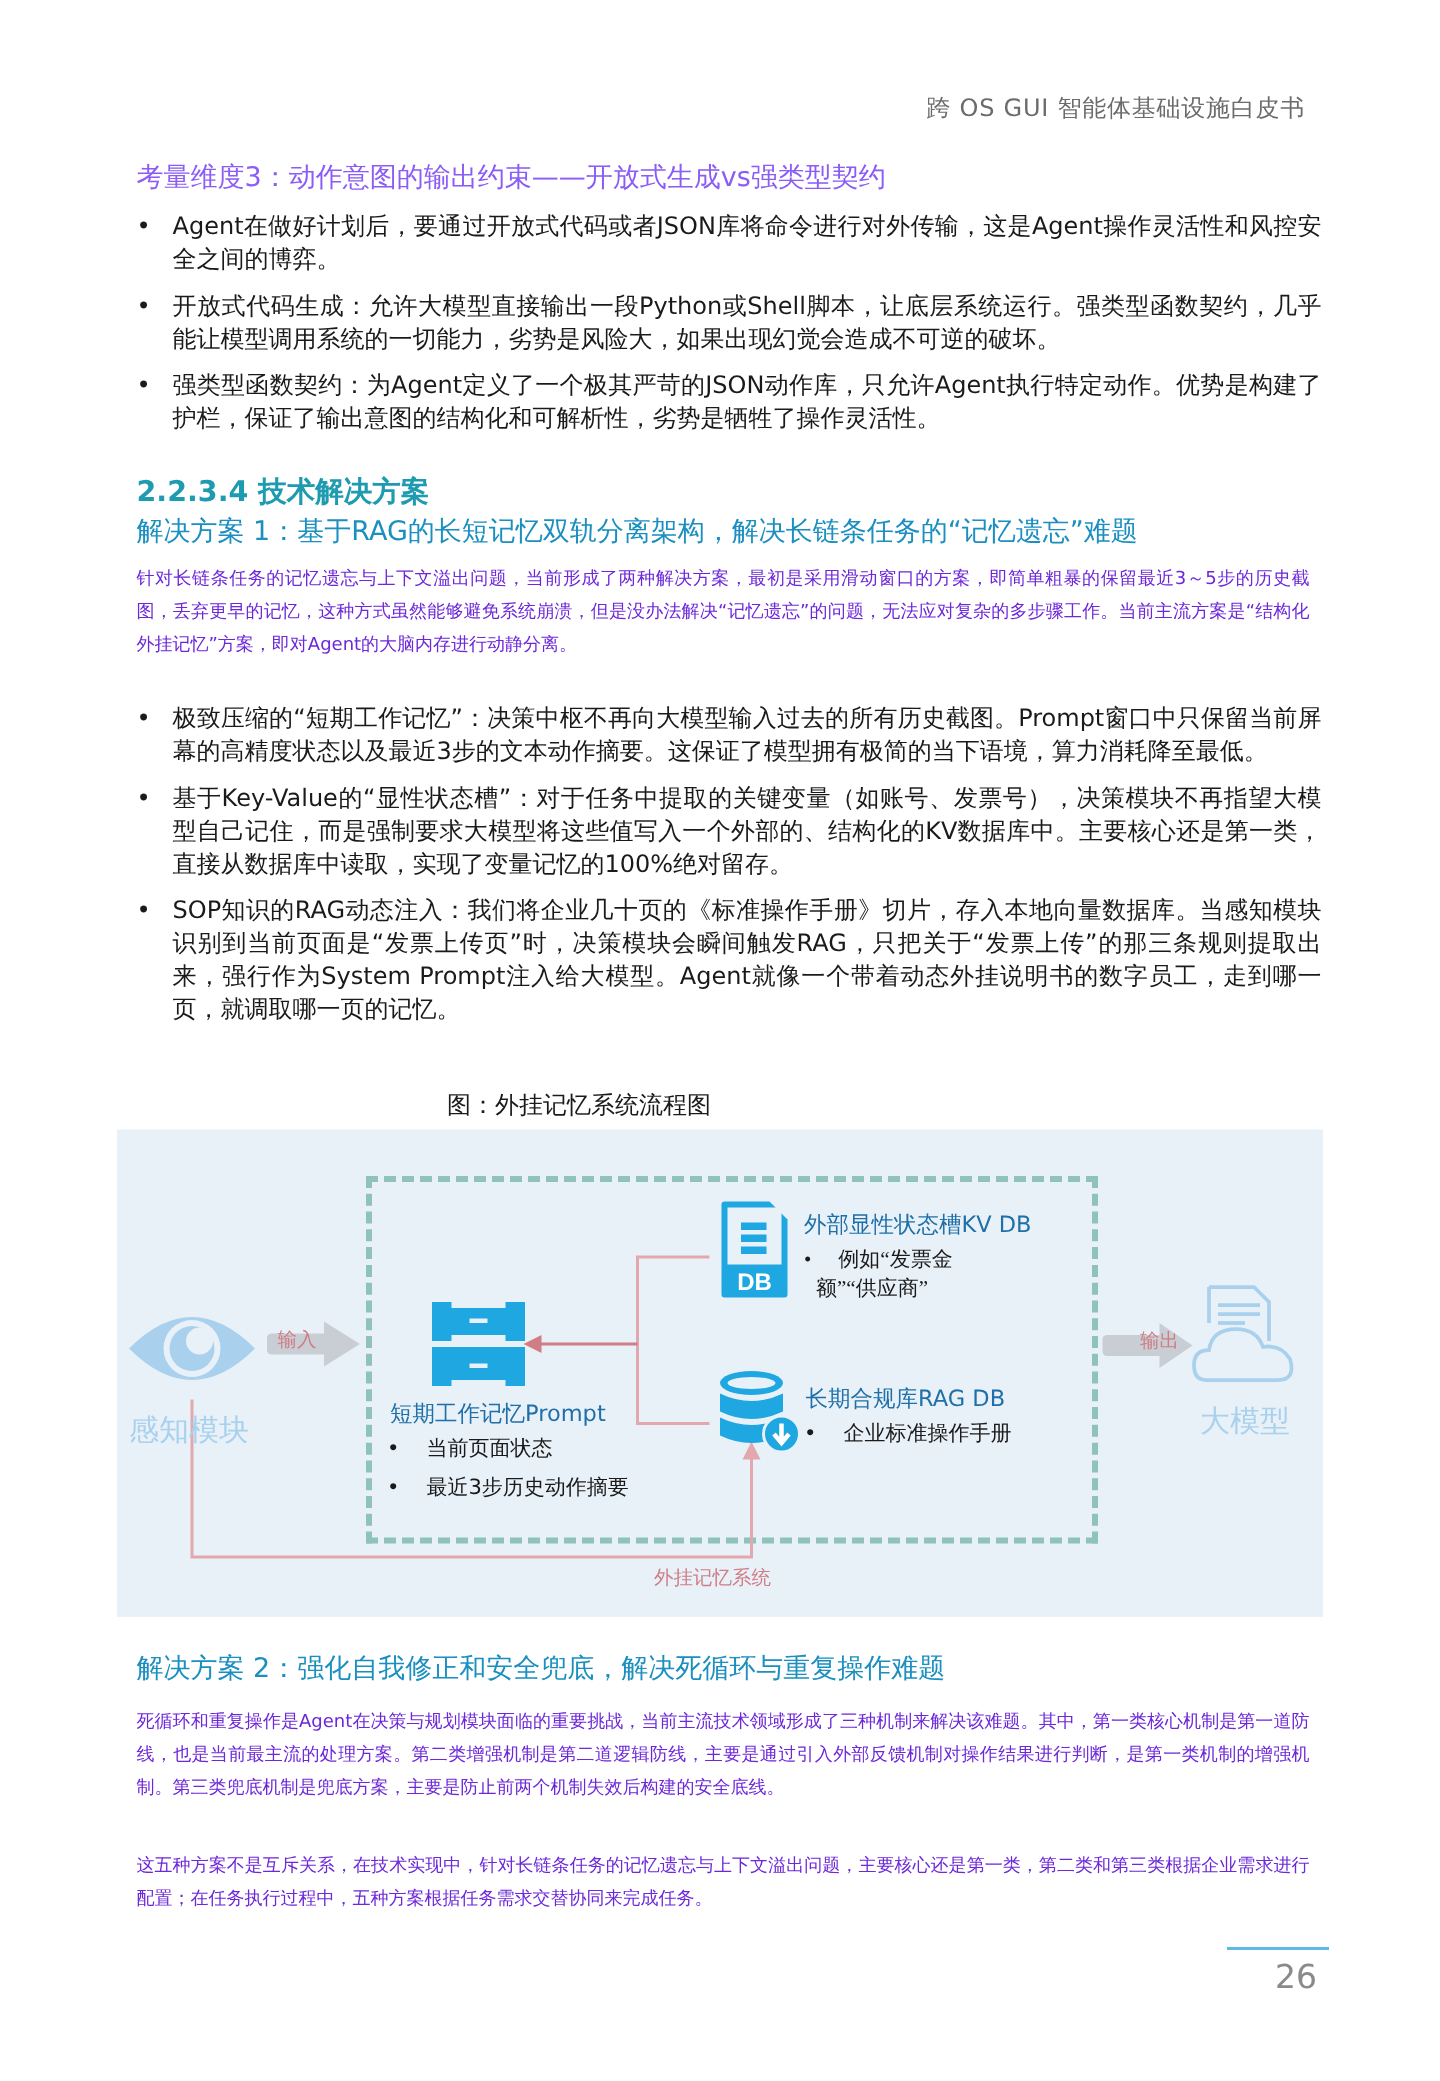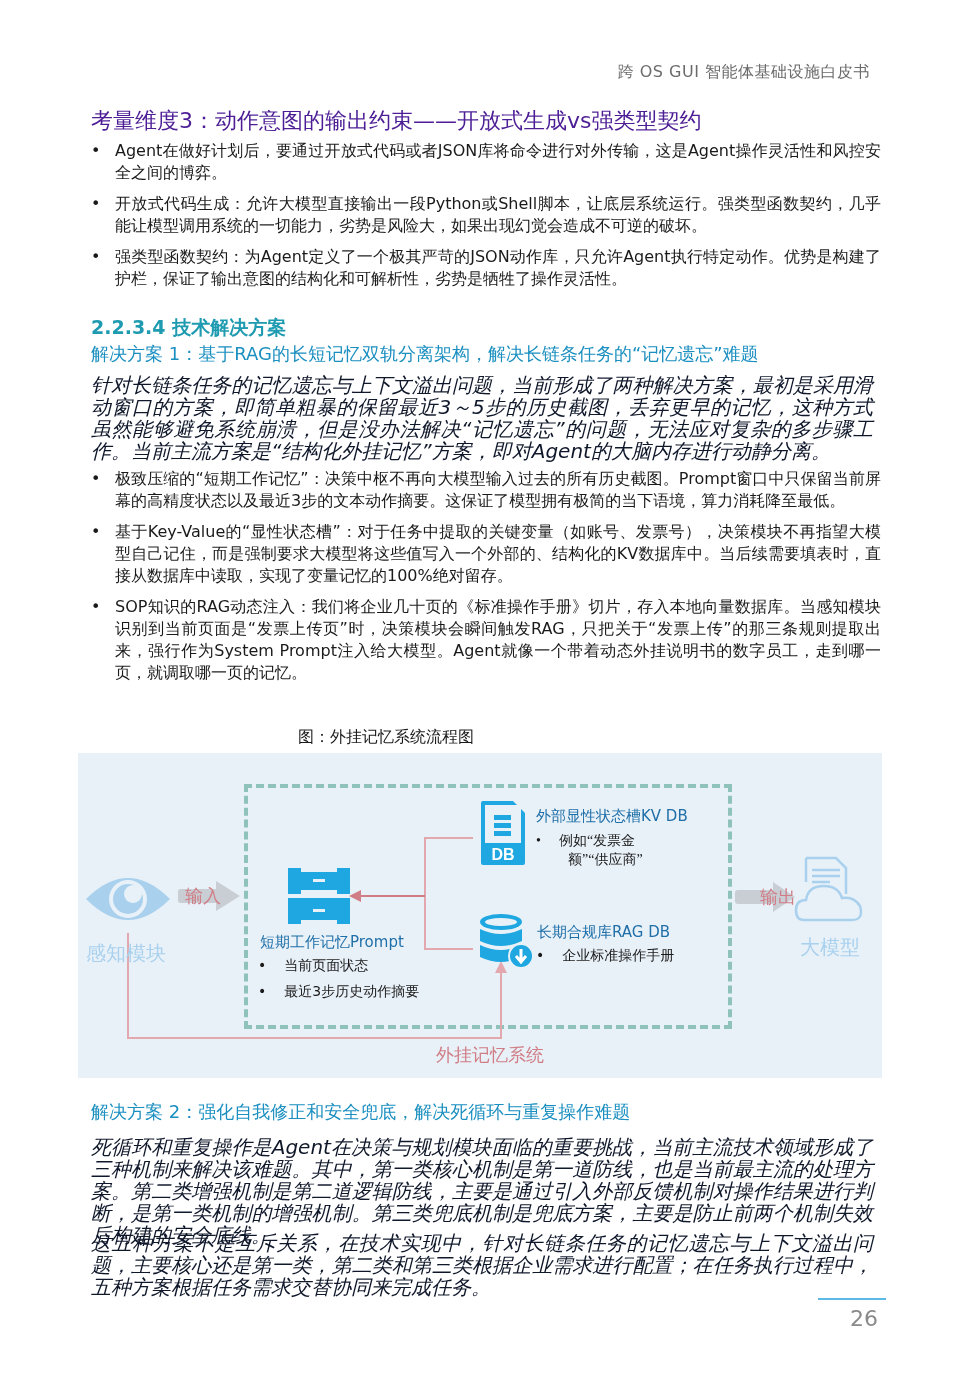--- a/index.html
+++ b/index.html
@@ -1,32 +1,32 @@
 <!DOCTYPE html>
 <html><head>
 <meta charset="utf-8">
 <style>
   html, body { margin:0; padding:0; background:#ffffff; }
   body { width:960px; height:1387px; position:relative; overflow:hidden;
          font-family:"DejaVu Sans", "Liberation Sans", sans-serif; color:#1a1a1a; }
   .running-header { position:absolute; top:62px; right:90px; font-size:16px; color:#6b6b6b; letter-spacing:0.5px; }
-  .h-dim { position:absolute; left:91px; top:106px; font-size:22px; color:#4c1d95; font-weight:normal; }
+  .h-dim { position:absolute; left:91px; top:106px; font-size:18px; color:#8b5cf6; font-weight:normal; }
   .bullets { position:absolute; left:91px; width:790px; margin:0; padding:0; list-style:none; }
   .bullets li { position:relative; padding-left:24px; font-size:16px; line-height:22px; margin-bottom:9px; color:#1a1a1a; text-align:justify; }
   .bullets li .dot { position:absolute; left:0; top:0; }
   .h-sec { position:absolute; left:91px; top:315px; font-size:19px; color:#1e9bb0; font-weight:bold; }
   .h-sol { position:absolute; left:91px; font-size:18px; color:#1b8fc0; }
-  .para { position:absolute; left:91px; width:782px; font-size:20px; line-height:22px; color:#0f172a; text-align:justify; margin:0;font-style:italic; }
+  .para { position:absolute; left:91px; width:782px; font-size:12px; line-height:22px; color:#6d28d9; text-align:justify; margin:0; }
   .fig-caption { position:absolute; left:0; width:772px; top:727px; text-align:center; font-size:16px; color:#1a1a1a; }
   .diagram { position:absolute; left:78px; top:753px; width:804px; height:325px; background:#e9f1f8; }
   .dash-box { position:absolute; left:166px; top:31px; width:480px; height:237px; border:4px dashed #8ec2ba; }
   .d-label { position:absolute; font-size:15px; color:#1f6fa8; white-space:nowrap; }
   .d-item { position:absolute; font-size:14px; color:#1a1a1a; white-space:nowrap; }
   .d-big { position:absolute; font-size:20px; color:#a9d1ee; white-space:nowrap; }
-  .d-red { position:absolute; font-size:18px; color:#d07d86; white-space:nowrap; }
+  .d-red { position:absolute; font-size:13px; color:#d07d86; white-space:nowrap; }
   .footer-line { position:absolute; left:818px; top:1298px; width:68px; height:2px; background:#5bbbe6; }
   .page-num { position:absolute; left:850px; top:1306px; font-size:22px; color:#8a8a8a; }
   svg { position:absolute; overflow:visible; }
 </style>
 </head>
 <body>
 
 <div class="running-header">跨 OS GUI 智能体基础设施白皮书</div>
 
 <div class="h-dim">考量维度3：动作意图的输出约束——开放式生成vs强类型契约</div>
@@ -35,21 +35,21 @@
   <li><span class="dot">•</span><span>开放式代码生成：允许大模型直接输出一段Python或Shell脚本，让底层系统运行。强类型函数契约，几乎能让模型调用系统的一切能力，劣势是风险大，如果出现幻觉会造成不可逆的破坏。</span></li>
   <li><span class="dot">•</span><span>强类型函数契约：为Agent定义了一个极其严苛的JSON动作库，只允许Agent执行特定动作。优势是构建了护栏，保证了输出意图的结构化和可解析性，劣势是牺牲了操作灵活性。</span></li>
 </ul>
 
 <div class="h-sec">2.2.3.4 技术解决方案</div>
 <div class="h-sol" style="top:342px;">解决方案 1：基于RAG的长短记忆双轨分离架构，解决长链条任务的“记忆遗忘”难题</div>
 <p class="para" style="top:374px;">针对长链条任务的记忆遗忘与上下文溢出问题，当前形成了两种解决方案，最初是采用滑动窗口的方案，即简单粗暴的保留最近3～5步的历史截图，丢弃更早的记忆，这种方式虽然能够避免系统崩溃，但是没办法解决“记忆遗忘”的问题，无法应对复杂的多步骤工作。当前主流方案是“结构化外挂记忆”方案，即对Agent的大脑内存进行动静分离。</p>
 
 <ul class="bullets" style="top:468px;">
   <li><span class="dot">•</span><span>极致压缩的“短期工作记忆”：决策中枢不再向大模型输入过去的所有历史截图。Prompt窗口中只保留当前屏幕的高精度状态以及最近3步的文本动作摘要。这保证了模型拥有极简的当下语境，算力消耗降至最低。</span></li>
-  <li><span class="dot">•</span><span>基于Key-Value的“显性状态槽”：对于任务中提取的关键变量（如账号、发票号），决策模块不再指望大模型自己记住，而是强制要求大模型将这些值写入一个外部的、结构化的KV数据库中。当后续需要填表时，直接从数据库中读取，实现了变量记忆的100%绝对留存。</span></li>
+  <li><span class="dot">•</span><span>基于Key-Value的“显性状态槽”：对于任务中提取的关键变量（如账号、发票号），决策模块不再指望大模型自己记住，而是强制要求大模型将这些值写入一个外部的、结构化的KV数据库中。主要核心还是第一类，直接从数据库中读取，实现了变量记忆的100%绝对留存。</span></li>
   <li><span class="dot">•</span><span>SOP知识的RAG动态注入：我们将企业几十页的《标准操作手册》切片，存入本地向量数据库。当感知模块识别到当前页面是“发票上传页”时，决策模块会瞬间触发RAG，只把关于“发票上传”的那三条规则提取出来，强行作为System Prompt注入给大模型。Agent就像一个带着动态外挂说明书的数字员工，走到哪一页，就调取哪一页的记忆。</span></li>
 </ul>
 
 <div class="fig-caption">图：外挂记忆系统流程图</div>
 
 <div class="diagram">
   <div class="dash-box"></div>
 
   <svg style="left:0;top:0;" width="804" height="325">
 
@@ -88,21 +88,21 @@
 
   <svg style="left:403px;top:48px;" width="44" height="64" viewBox="0 0 44 64">
     <path d="M2 0 H32 L44 12 V62 Q44 64 42 64 H2 Q0 64 0 62 V2 Q0 0 2 0 Z" fill="#1ea7e1"></path>
     <rect x="4" y="4" width="36" height="38" fill="#e9f1f8"></rect>
     <rect x="13" y="14" width="17" height="5" fill="#1ea7e1"></rect>
     <rect x="13" y="22" width="17" height="5" fill="#1ea7e1"></rect>
     <rect x="13" y="30" width="17" height="5" fill="#1ea7e1"></rect>
     <text x="22" y="59" text-anchor="middle" font-size="16" font-weight="bold" fill="#ffffff" font-family="Liberation Sans, sans-serif">DB</text>
   </svg>
   <div class="d-label" style="left:458px;top:54px;">外部显性状态槽KV DB</div>
-  <div class="d-item" style="left:458px;top:78px;line-height:19px;font-family:Liberation Serif, serif;"><span>•</span><span style="margin-left:18px">例如“发票金</span><br><span style="margin-left:32px">额”“供应商”</span></div>
+  <div class="d-item" style="left:458px;top:78px;line-height:19px;font-family:Liberation Serif, serif;"><span>•</span><span style="margin-left:18px">例如“发票金</span><br><span style="margin-left:8px">额”“供应商”</span></div>
 
   <svg style="left:401px;top:160px;" width="56" height="58" viewBox="0 0 56 58">
     <ellipse cx="22" cy="9" rx="21" ry="8" fill="#1ea7e1"></ellipse>
     <ellipse cx="22" cy="9" rx="16" ry="4" fill="#e9f1f8"></ellipse>
     <path d="M1 16 Q22 26 43 16 V28 Q22 38 1 28 Z" fill="#1ea7e1"></path>
     <path d="M1 32 Q22 42 43 32 V44 Q22 54 1 44 Z" fill="#1ea7e1"></path>
     <circle cx="42" cy="43" r="12" fill="#1ea7e1" stroke="#e9f1f8" stroke-width="2"></circle>
     <path d="M42 36 V47 M37 43 L42 49 L47 43" stroke="#ffffff" stroke-width="3" fill="none"></path>
   </svg>
   <div class="d-label" style="left:459px;top:170px;">长期合规库RAG DB</div>

